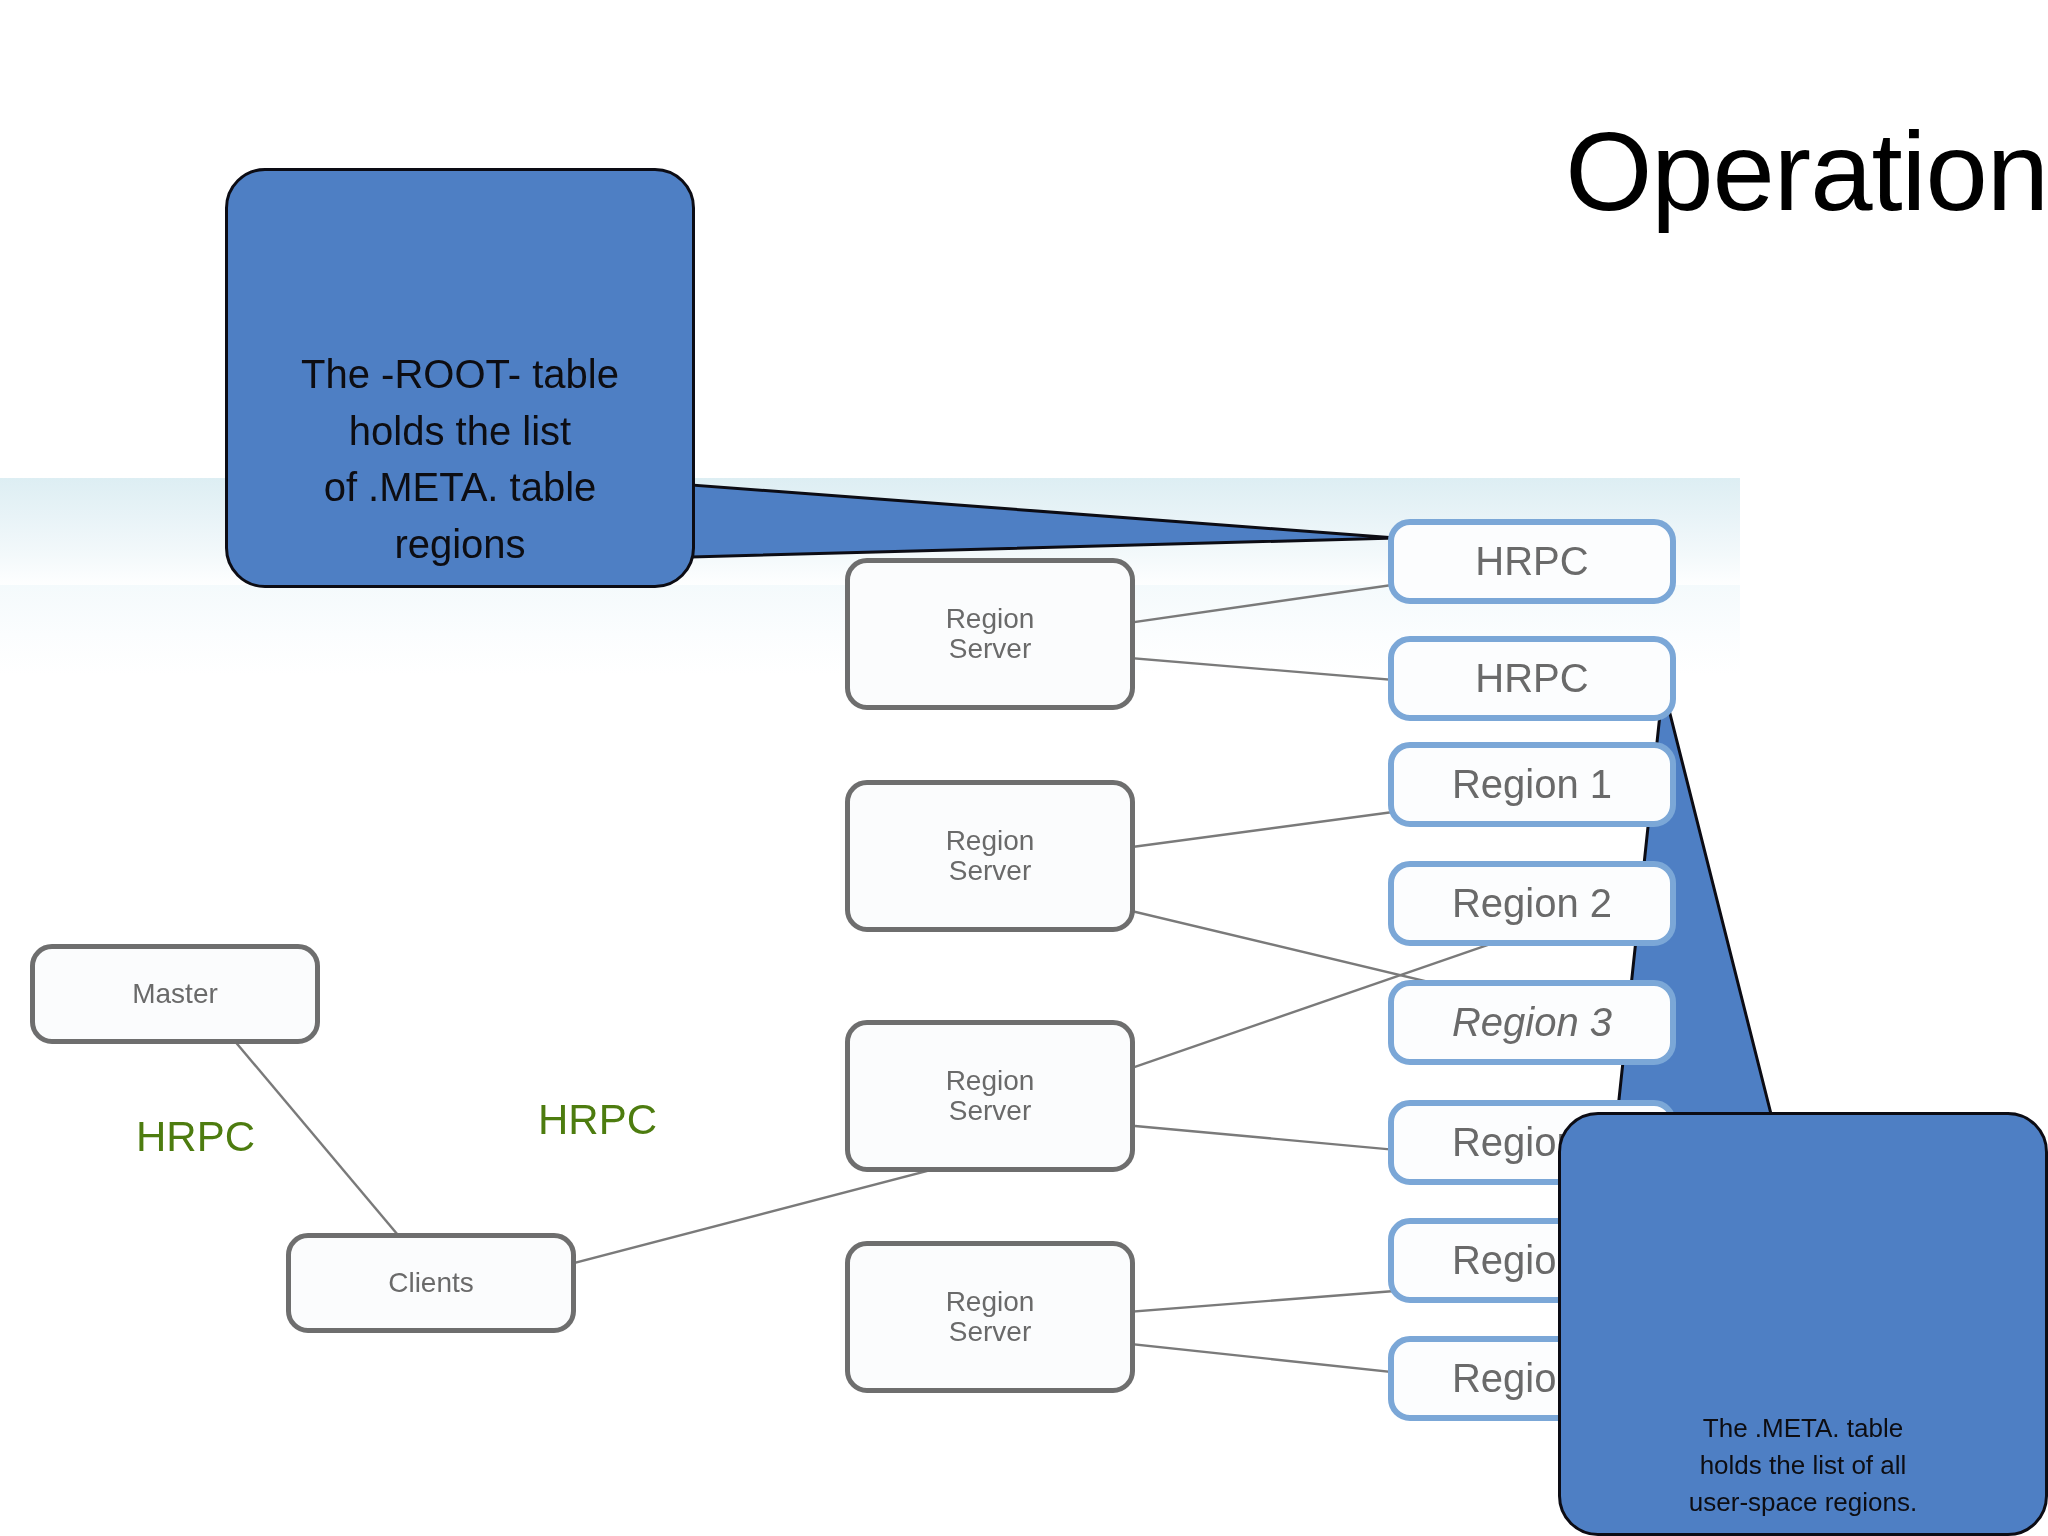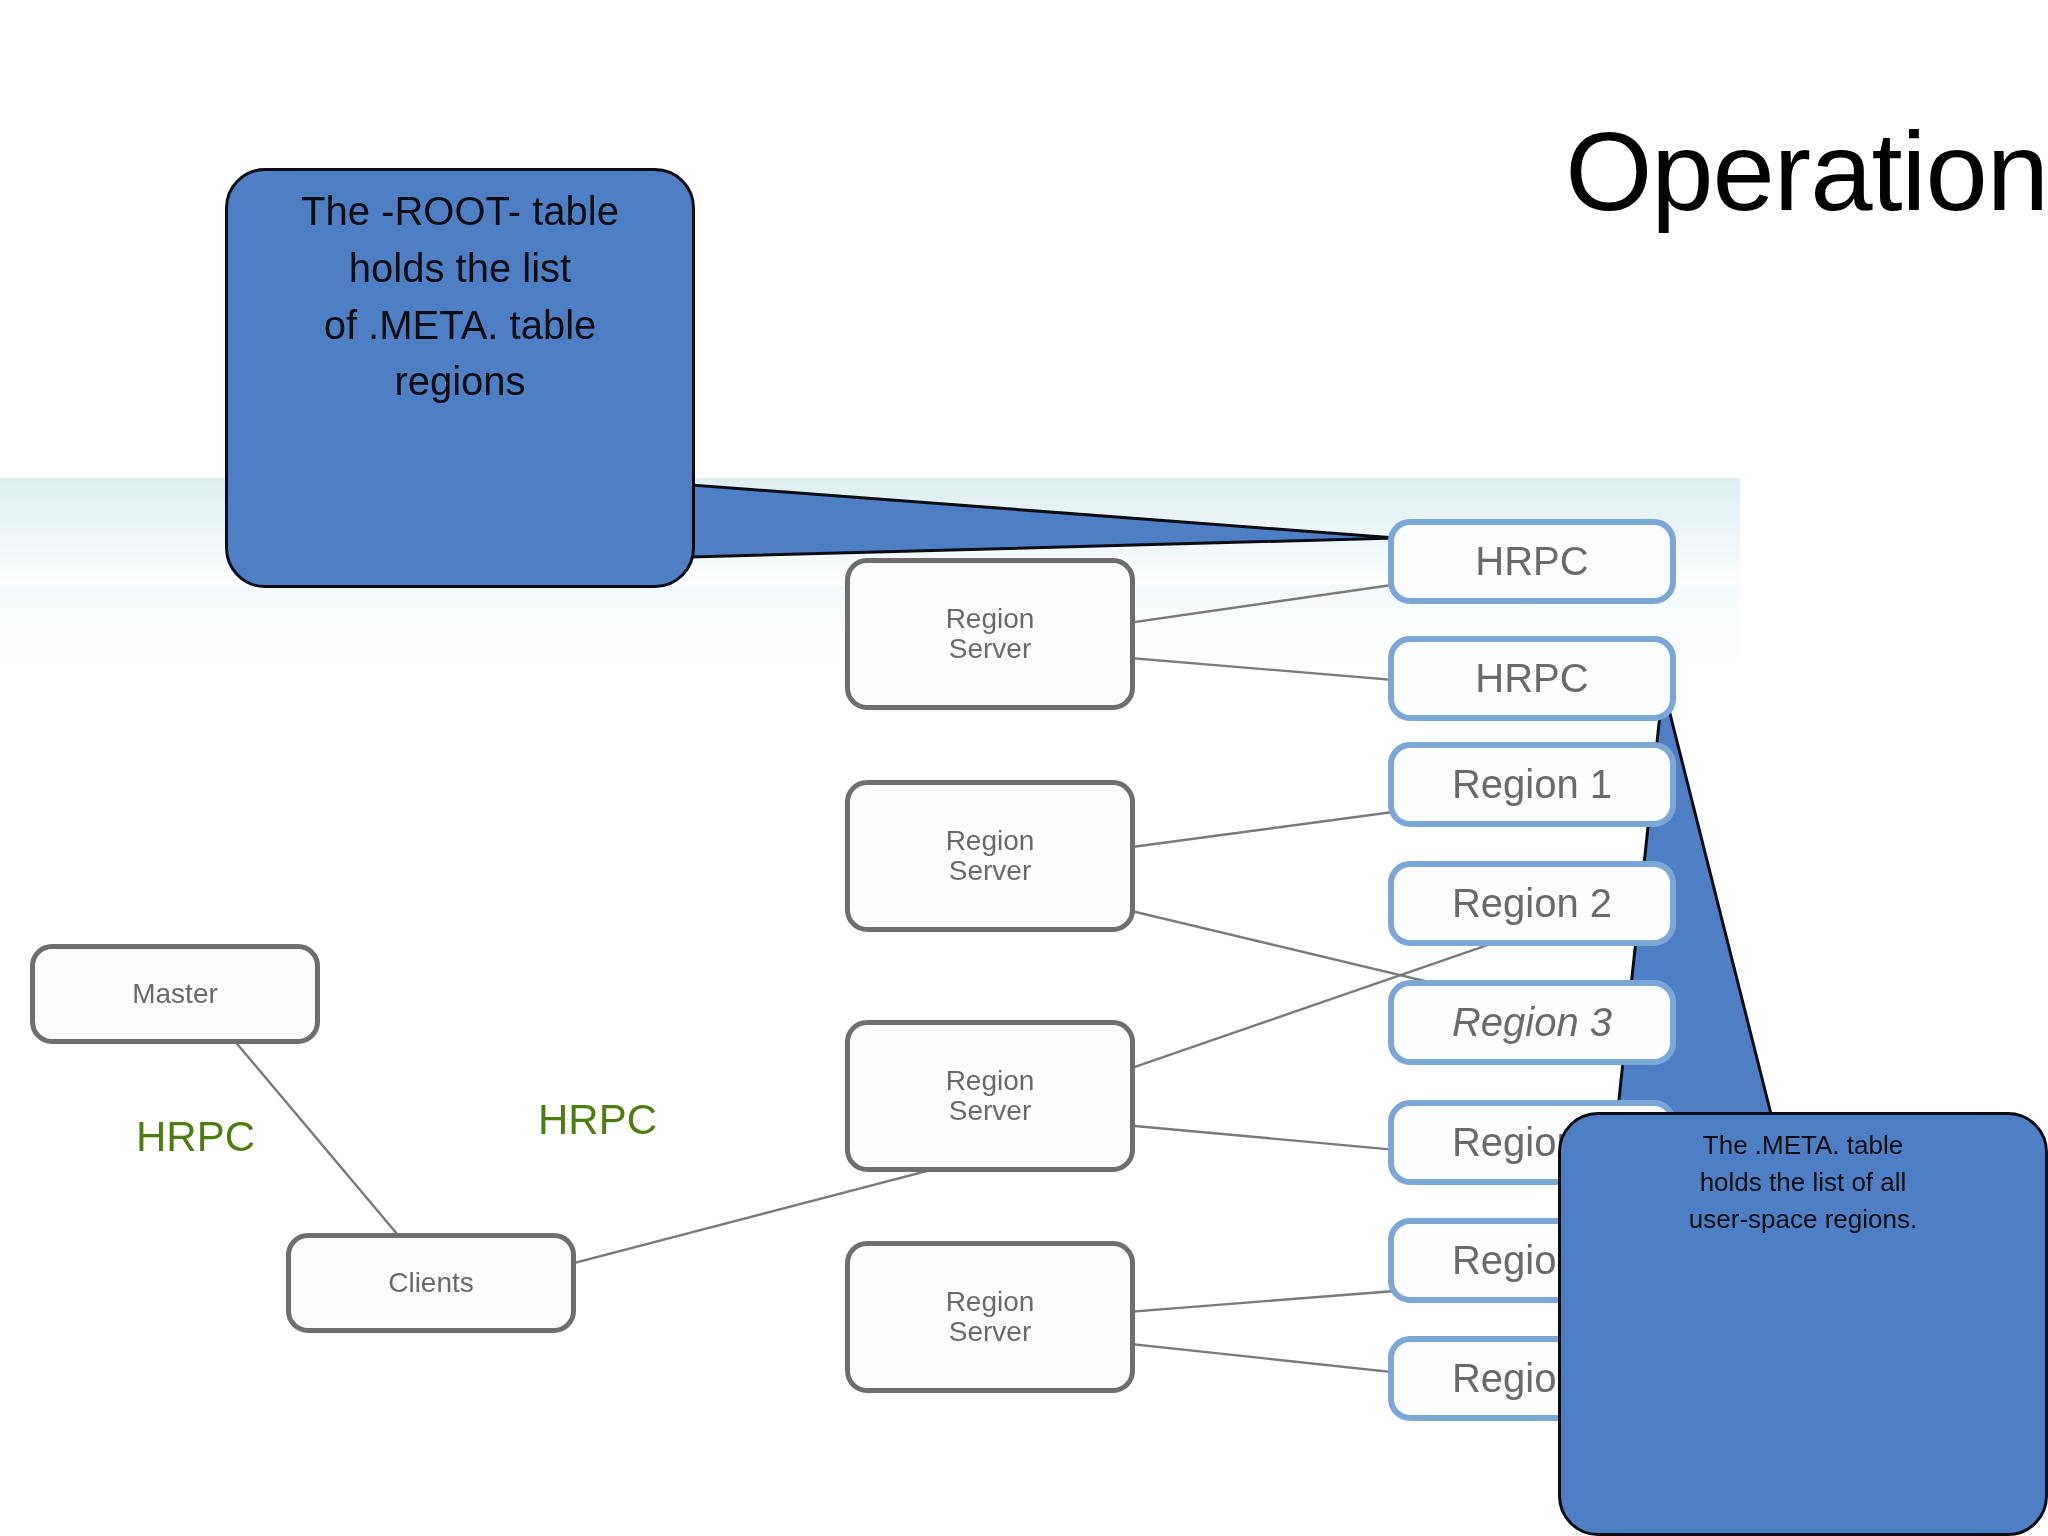--- a/index.html
+++ b/index.html
@@ -93,21 +93,21 @@
 
   
   .callout {
     position: absolute;
     box-sizing: border-box;
     background: #4e7fc4;
     border: 3px solid #0c0c14;
     border-radius: 40px;
     color: #0d0d12;
     display: flex;
-    align-items: flex-start;
+    align-items: flex-end;
     justify-content: center;
     text-align: center;
     padding: 12px 26px;
   }
   .callout .callout-text {
     white-space: pre-line;
     font-size: 40px;
     line-height: 1.42;
   }
   #callout-root { left: 225px; top: 168px; width: 470px; height: 420px; }

